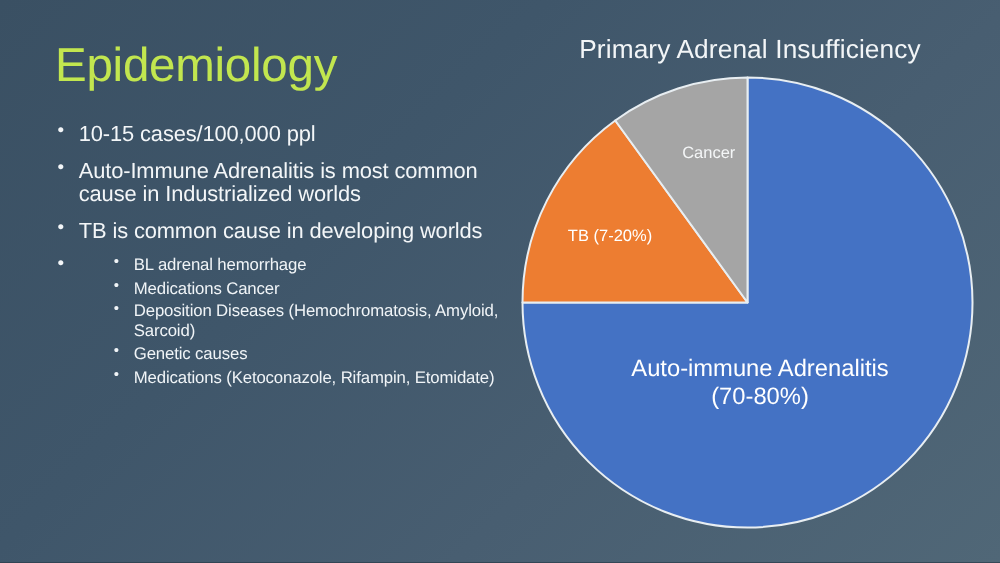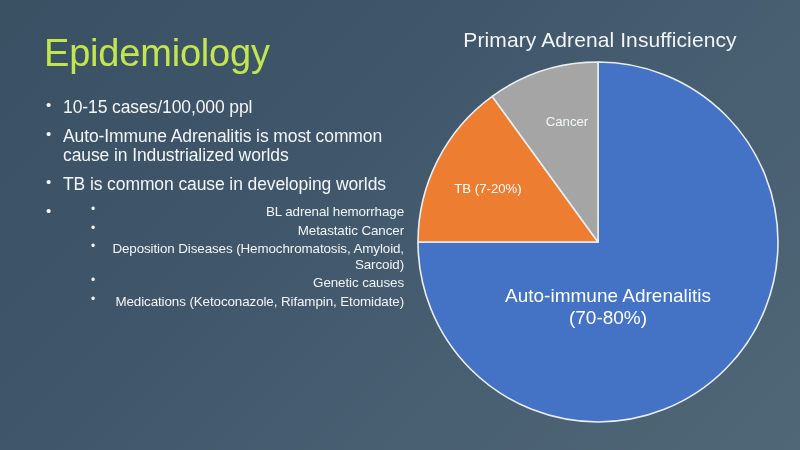--- a/index.html
+++ b/index.html
@@ -54,21 +54,20 @@
     position: absolute;
     left: 2px;
     top: -1px;
     font-size: 15px;
     color: #f3f6f8;
   }
   .sub-list {
     list-style: none;
     margin: 3px 0 0 0;
     padding: 0 0 0 27px;
-    text-align: right;
   }
   .bullet-l2 {
     position: relative;
     padding-left: 17px;
     font-size: 13.4px;
     line-height: 1.16;
     margin-bottom: 3px;
     color: #f0f4f7;
   }
   .bullet-l2::before {
@@ -154,21 +153,21 @@
 
       <li class="bullet-l1">10-15 cases/100,000 ppl</li>
 
       <li class="bullet-l1">Auto-Immune Adrenalitis is most common cause in Industrialized worlds</li>
 
       <li class="bullet-l1">TB is common cause in developing worlds</li>
 
       <li class="bullet-l1">
         <ul class="sub-list">
           <li class="bullet-l2">BL adrenal hemorrhage</li>
-          <li class="bullet-l2">Metastatic Cancer</li>
+          <li class="bullet-l2">Medications Cancer</li>
           <li class="bullet-l2">Deposition Diseases (Hemochromatosis, Amyloid, Sarcoid)</li>
           <li class="bullet-l2">Genetic causes</li>
           <li class="bullet-l2">Medications (Ketoconazole, Rifampin, Etomidate)</li>
         </ul>
       </li>
 
     </ul>
   </div>
 
   <div class="chart-area">

